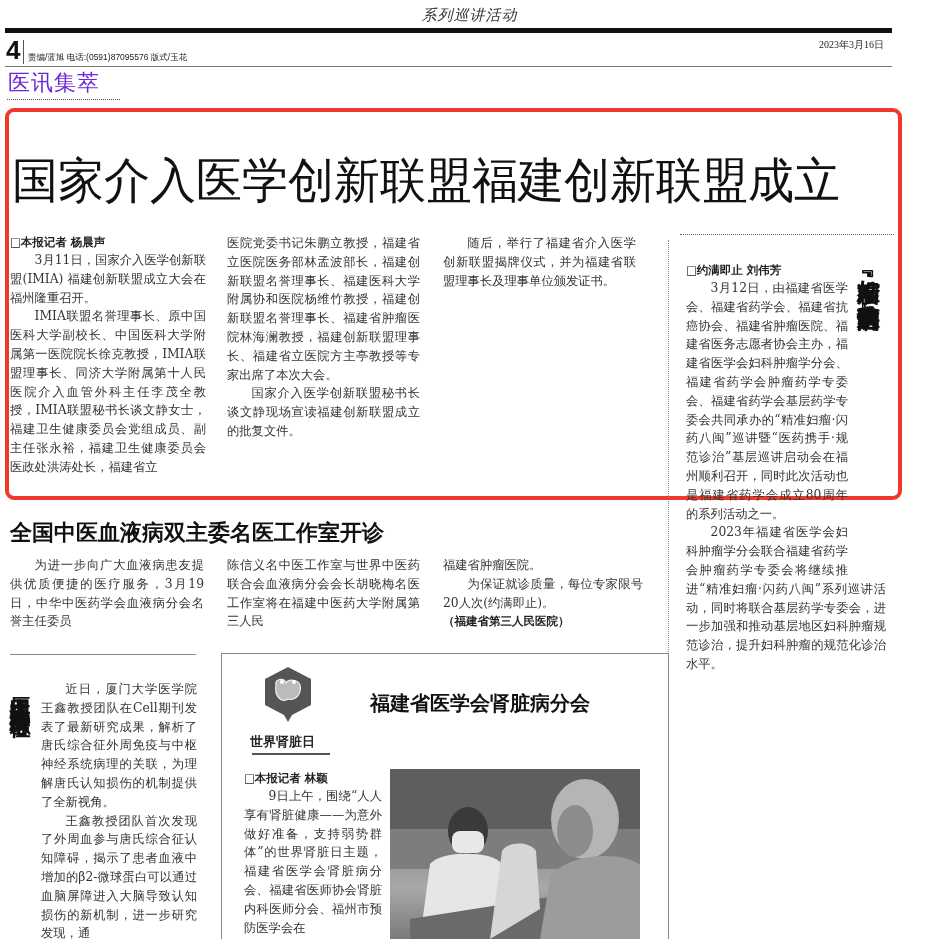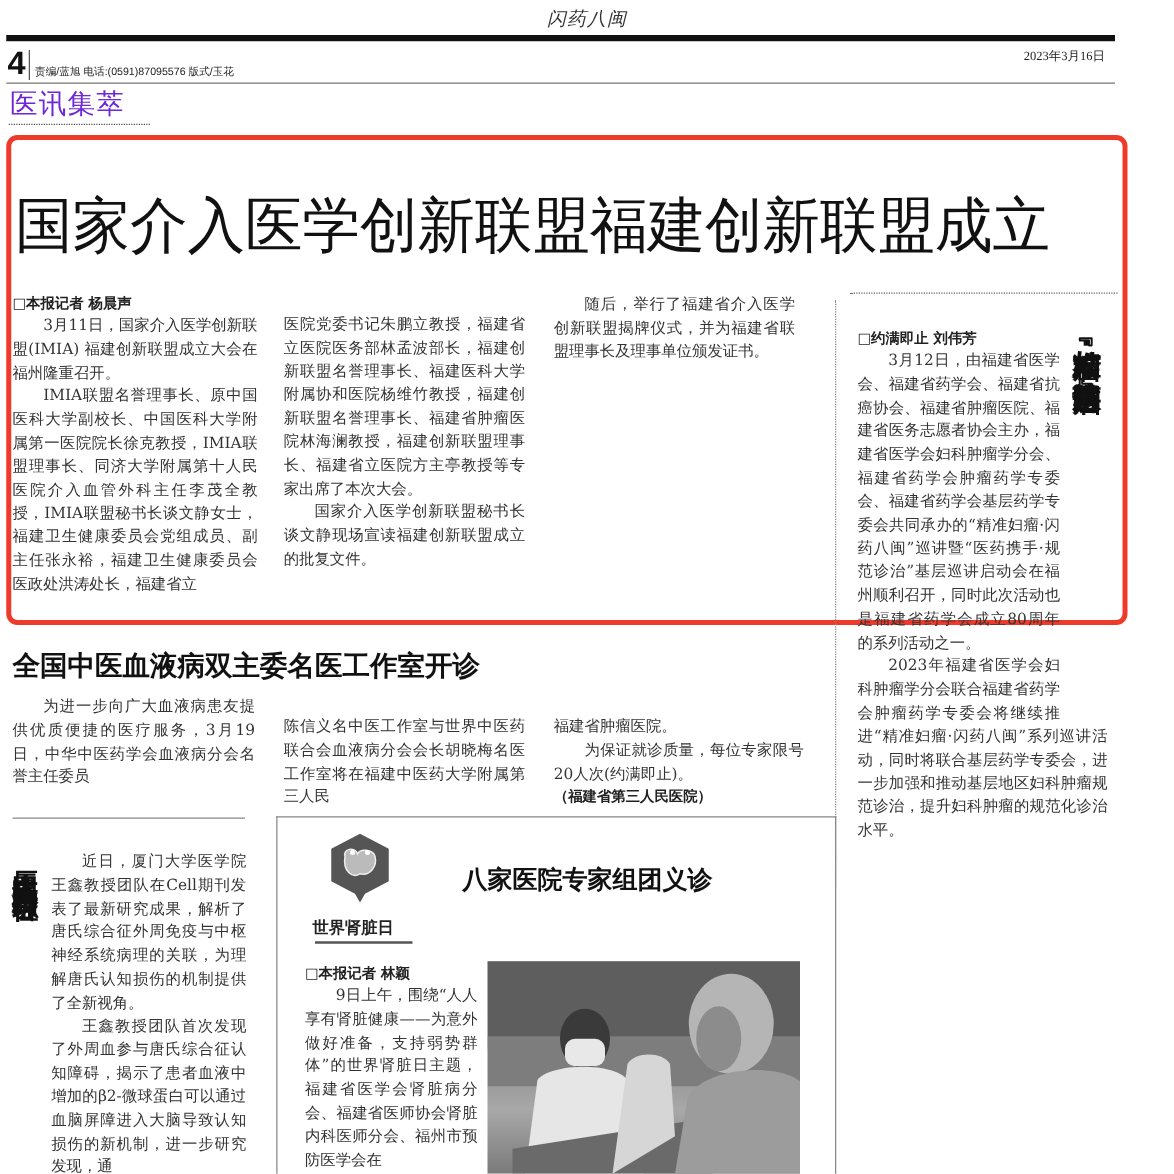--- a/index.html
+++ b/index.html
@@ -47,21 +47,21 @@
   }
   .byline {
     font-family: "DejaVu Sans", sans-serif; font-weight: bold;
     font-size: 11.5px; color: #222; line-height: 17px;
   }
   .col {
     font-size: 12.3px; line-height: 18.8px; color: #333; text-align: justify;
     text-align-last: left;
   }
   .col p { margin: 0; text-indent: 2em; }
-  .col p.noindent { text-indent: 0; margin-top: 16px; }
+  .col p.noindent { text-indent: 0; }
   .dotted-box {
     left: 680px; top: 234px; width: 214px; height: 0; border-top: 1px dotted #666;
   }
   .dotted-left {
     left: 668px; top: 240px; height: 470px; width: 0; border-left: 1px dotted #888;
   }
   .vhead {
     font-family: "DejaVu Sans", sans-serif; font-weight: bold; color: #111;
     writing-mode: vertical-rl; text-orientation: upright;
   }
@@ -92,21 +92,21 @@
     font-weight: bold; font-size: 20px; color: #111;
   }
   .photo {
     left: 390px; top: 769px; width: 250px; height: 170px; overflow: hidden;
     background: linear-gradient(180deg, #6f6f6f 0%, #8a8a8a 40%, #a8a8a8 70%, #7a7a7a 100%);
   }
 </style>
 </head>
 <body>
 
-<div class="abs masthead">闪药八闽</div>
+<div class="abs masthead">系列巡讲活动</div>
 <div class="abs topbar"></div>
 <div class="abs pagenum">4</div>
 <div class="abs pagenum-sep"></div>
 <div class="abs editors">责编/蓝旭  电话:(0591)87095576  版式/玉花</div>
 <div class="abs date">2023年3月16日</div>
 <div class="abs subrule"></div>
 <div class="abs section-title">医讯集萃</div>
 <div class="abs section-underline"></div>
 
 <div class="abs redbox"></div>
@@ -163,21 +163,21 @@
 <div class="abs kidney-logo">
   <svg width="52" height="58" viewBox="0 0 52 58">
     <polygon points="26,2 49,14 49,40 30,50 26,57 22,50 3,40 3,14" fill="#555"></polygon>
     <path d="M14,20 C12,14 22,12 24,18 C26,14 36,14 38,20 C40,28 34,36 26,34 C20,38 12,32 14,20 Z" fill="#bbb" stroke="#eee" stroke-width="1.2"></path>
     <circle cx="20" cy="17" r="2" fill="#fff"></circle>
       <circle cx="32" cy="17" r="2" fill="#fff"></circle>
   </svg>
 </div>
 <div class="abs logo-caption">世界肾脏日</div>
 <div class="abs logo-underline"></div>
-<div class="abs headline3">八家医院专家组团义诊</div>
+<div class="abs headline3">福建省医学会肾脏病分会</div>
 
 <div class="abs" style="left:244px; top:770px; width:138px;">
   <div class="byline">□本报记者 林颖</div>
   <div class="col" style="height:160px; overflow:hidden;">
     <p>9日上午，围绕“人人享有肾脏健康——为意外做好准备，支持弱势群体”的世界肾脏日主题，福建省医学会肾脏病分会、福建省医师协会肾脏内科医师分会、福州市预防医学会在</p>
   </div>
 </div>
 
 <div class="abs photo" title="医生在义诊现场为患者问诊">
   <svg width="250" height="170" viewBox="0 0 250 170">

